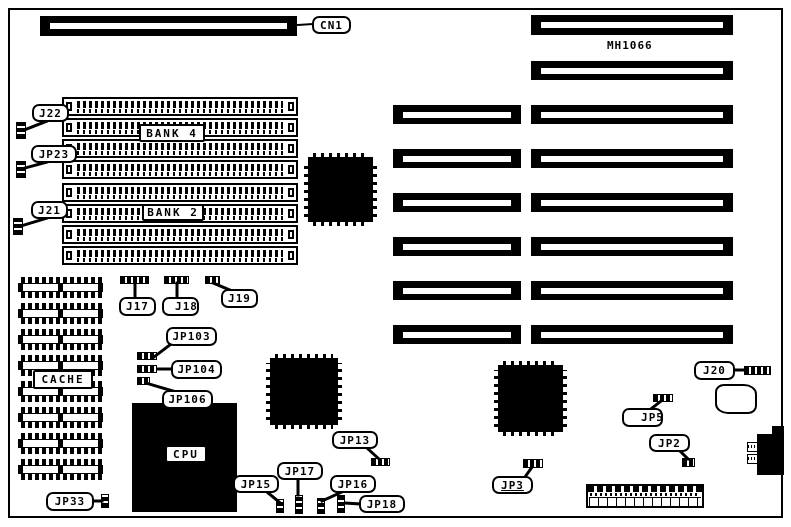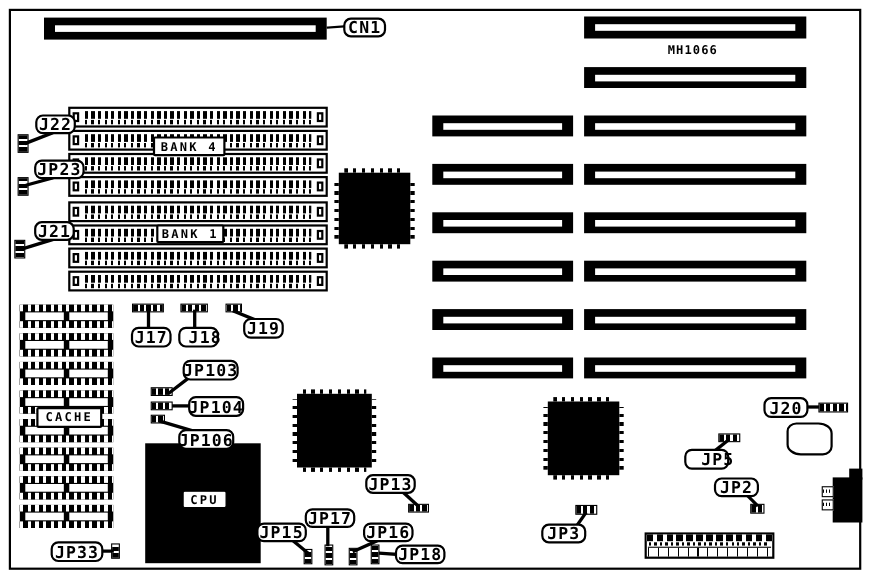--- a/index.html
+++ b/index.html
@@ -14,21 +14,21 @@
   
   .simm{position:absolute;box-sizing:border-box;border:2px solid #000;background:#fff;
         display:flex;align-items:center;padding:1px 2px;}
   .simm .latch{width:6px;height:9px;border:2px solid #000;background:#fff;box-sizing:border-box;flex:0 0 auto;}
   .simm .comb{flex:1;margin:0 5px;display:flex;flex-direction:column;gap:1px;}
   .simm .r1{height:7px;background:repeating-linear-gradient(90deg,#000 0 3px,#fff 3px 6px);}
   .simm .r2{height:4px;background:repeating-linear-gradient(90deg,#000 0 2px,#fff 2px 6px);}
 
   
   .co{position:absolute;box-sizing:border-box;border:2px solid #000;border-radius:7px;background:#fff;
-      font-weight:bold;font-size:15px;letter-spacing:1px;display:flex;align-items:center;justify-content:center;z-index:6;}
+      font-weight:bold;font-size:11px;letter-spacing:1px;display:flex;align-items:center;justify-content:center;z-index:6;}
   
   .tag{position:absolute;box-sizing:border-box;border:2px solid #000;border-radius:2px;background:#fff;
       font-weight:bold;font-size:11px;letter-spacing:2px;display:flex;align-items:center;justify-content:center;z-index:5;}
 
   
   .jh{position:absolute;box-sizing:border-box;border:1px solid #000;
       background:repeating-linear-gradient(90deg,#000 0 4px,#fff 4px 6px);z-index:3;}
   .jv{position:absolute;box-sizing:border-box;border:1px solid #000;
       background:repeating-linear-gradient(0deg,#000 0 4px,#fff 4px 6px);z-index:3;}
 
@@ -182,21 +182,21 @@
         <span class="r1"></span>
         <span class="r2"></span>
       </span>
       <span class="latch"></span>
     </div>
 
   <div class="tag" style="left:139px;top:124px;width:66px;height:18px;">
       <span>BANK 4</span>
     </div>
   <div class="tag" style="left:142px;top:204px;width:62px;height:17px;">
-      <span>BANK 1</span>
+      <span>BANK 2</span>
     </div>
 
   <div class="jv" style="left:16px;top:122px;width:10px;height:17px;"></div>
   <div class="co" style="left:32px;top:104px;width:37px;height:18px;">
       <span>J22</span>
     </div>
   <div class="jv" style="left:16px;top:161px;width:10px;height:17px;"></div>
   <div class="co" style="left:31px;top:145px;width:46px;height:18px;">
       <span>JP23</span>
     </div>
@@ -342,21 +342,21 @@
   <div class="jv" style="left:337px;top:495px;width:8px;height:18px;"></div>
   <div class="co" style="left:359px;top:495px;width:46px;height:18px;">
       <span>JP18</span>
     </div>
   <div class="jh" style="left:371px;top:458px;width:19px;height:8px;"></div>
   <div class="co" style="left:332px;top:431px;width:46px;height:18px;">
       <span>JP13</span>
     </div>
 
   <div class="jh" style="left:523px;top:459px;width:20px;height:9px;"></div>
-  <div class="co" style="left:492px;top:476px;width:41px;height:18px;">
+  <div class="co" style="left:492px;top:476px;width:41px;height:18px;text-decoration:underline;">
       <span>JP3</span>
     </div>
   <div class="jh" style="left:653px;top:394px;width:20px;height:8px;"></div>
   <div class="co" style="left:622px;top:408px;width:41px;height:19px;padding-left:20px;">
       <span>JP5</span>
     </div>
   <div class="jh" style="left:682px;top:458px;width:13px;height:9px;"></div>
   <div class="co" style="left:649px;top:434px;width:41px;height:18px;">
       <span>JP2</span>
     </div>

